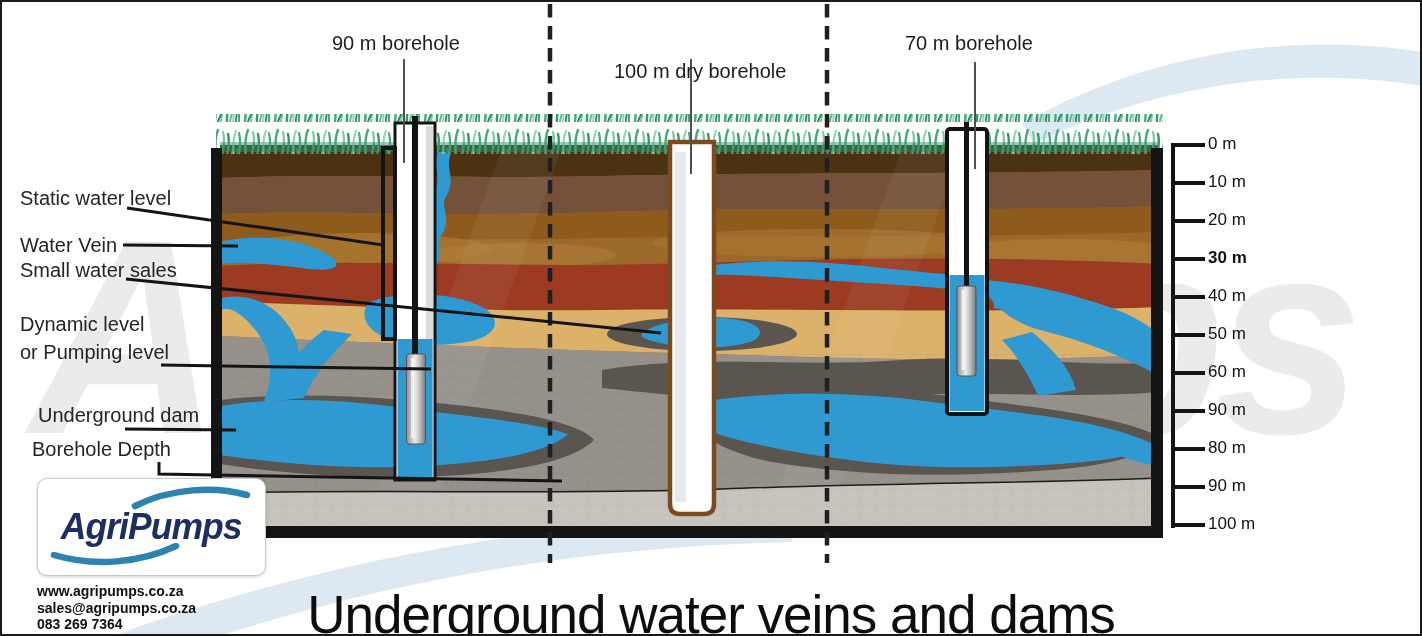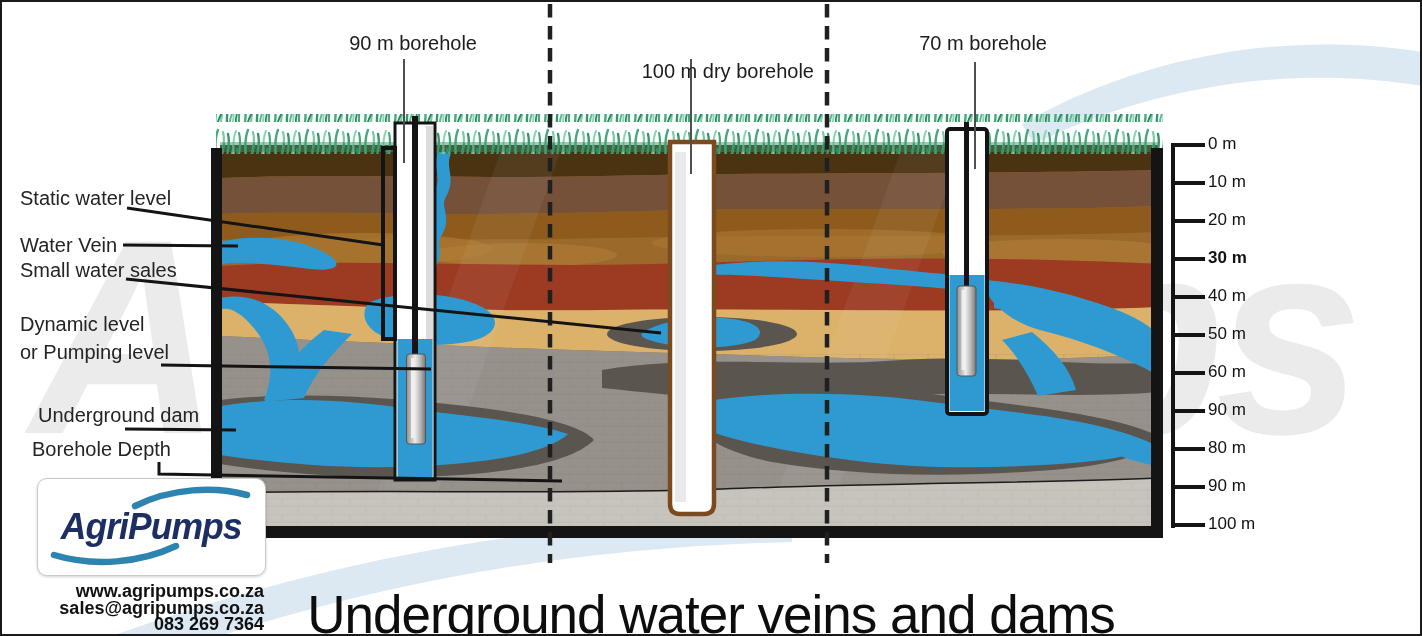--- a/index.html
+++ b/index.html
@@ -24,21 +24,21 @@
   .water{fill:var(--water);}
   .waterline{stroke:var(--water);}
   .shadow{fill:#5B5550;}
   .leader{stroke:var(--ink);stroke-width:3;fill:none;}
   .topleader{stroke:#4f4f4f;stroke-width:2;fill:none;}
   .frame{fill:var(--ink);}
   .tick{stroke:var(--ink);stroke-width:4;}
   .dash{stroke:#202020;stroke-width:4.5;stroke-dasharray:13.5 8.5;fill:none;}
   
   .labels{position:absolute;inset:0;z-index:2;pointer-events:none;}
-  .top-label{position:absolute;top:30px;font-size:20px;color:#1c1c1c;text-align:right;}
+  .top-label{position:absolute;top:30px;font-size:20px;color:#1c1c1c;text-align:left;}
   .side-label{position:absolute;font-size:20px;color:#242424;}
   .tick-label{position:absolute;left:1206px;width:70px;font-size:17px;color:#111;}
   .title{
     position:absolute;left:0;right:0;top:582px;text-align:center;
     font-size:53px;font-weight:400;color:#0d0d0d;letter-spacing:-1px;z-index:3;
   }
   
   .logo-box{
     position:absolute;left:35px;top:476px;width:227px;height:96px;background:#fff;
     border:1px solid #c9c9c9;border-radius:10px;z-index:3;
@@ -47,22 +47,22 @@
   }
   .logo-brand{
     font-size:37px;font-style:italic;font-weight:bold;color:var(--navy);
     letter-spacing:-1px;transform:scaleX(.96);
   }
   .logo-arc{position:absolute;}
   .logo-arc.top{right:14px;top:7px;}
   .logo-arc.bottom{left:12px;bottom:8px;}
   .logo-arc path{stroke:var(--logo-blue);}
   .contact{
-    position:absolute;left:35px;top:581px;width:227px;z-index:3;text-align:right;
-    font-size:18px;font-weight:bold;color:#101010;line-height:16.5px;
+    position:absolute;left:35px;top:581px;width:227px;z-index:3;text-align:left;
+    font-size:14px;font-weight:bold;color:#101010;line-height:16.5px;
   }
 </style>
 </head>
 <body>
 
 <div class="stage">
 
   <div class="wm-layer">
     <svg width="1422" height="636" viewBox="0 0 1422 636">
       <path d="M1020,122 C1150,48 1300,28 1432,52 L1432,86 C1300,62 1160,80 1032,142 Z" fill="var(--swoosh)"></path>

